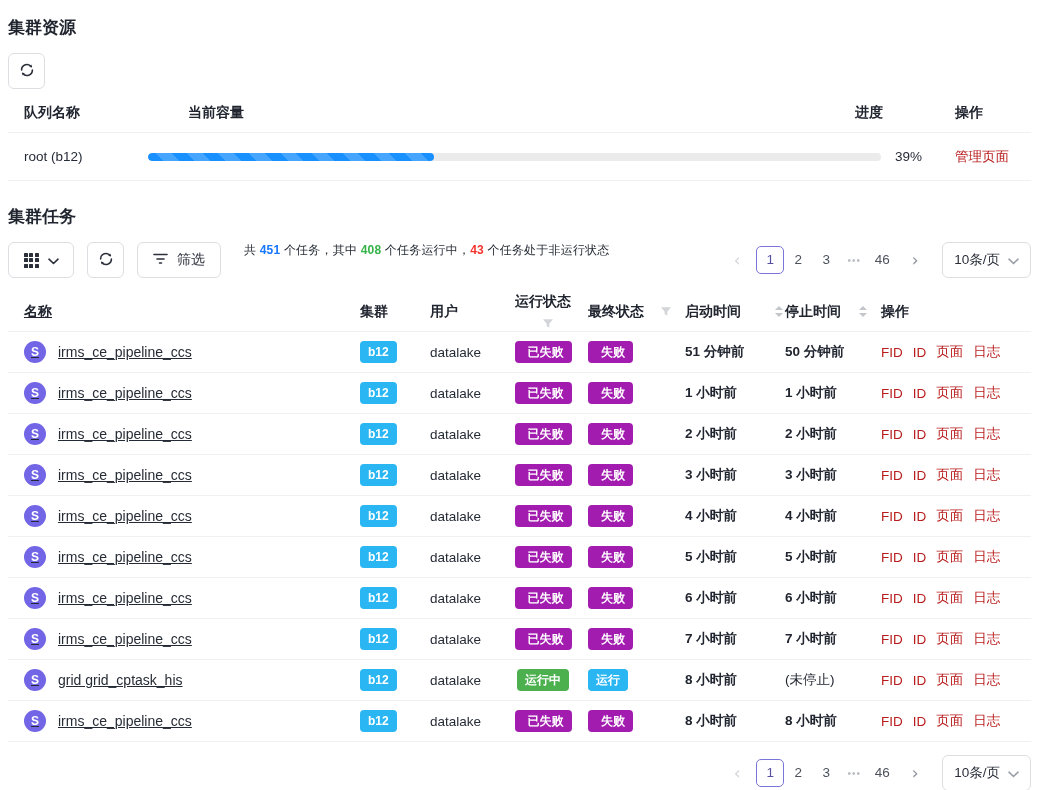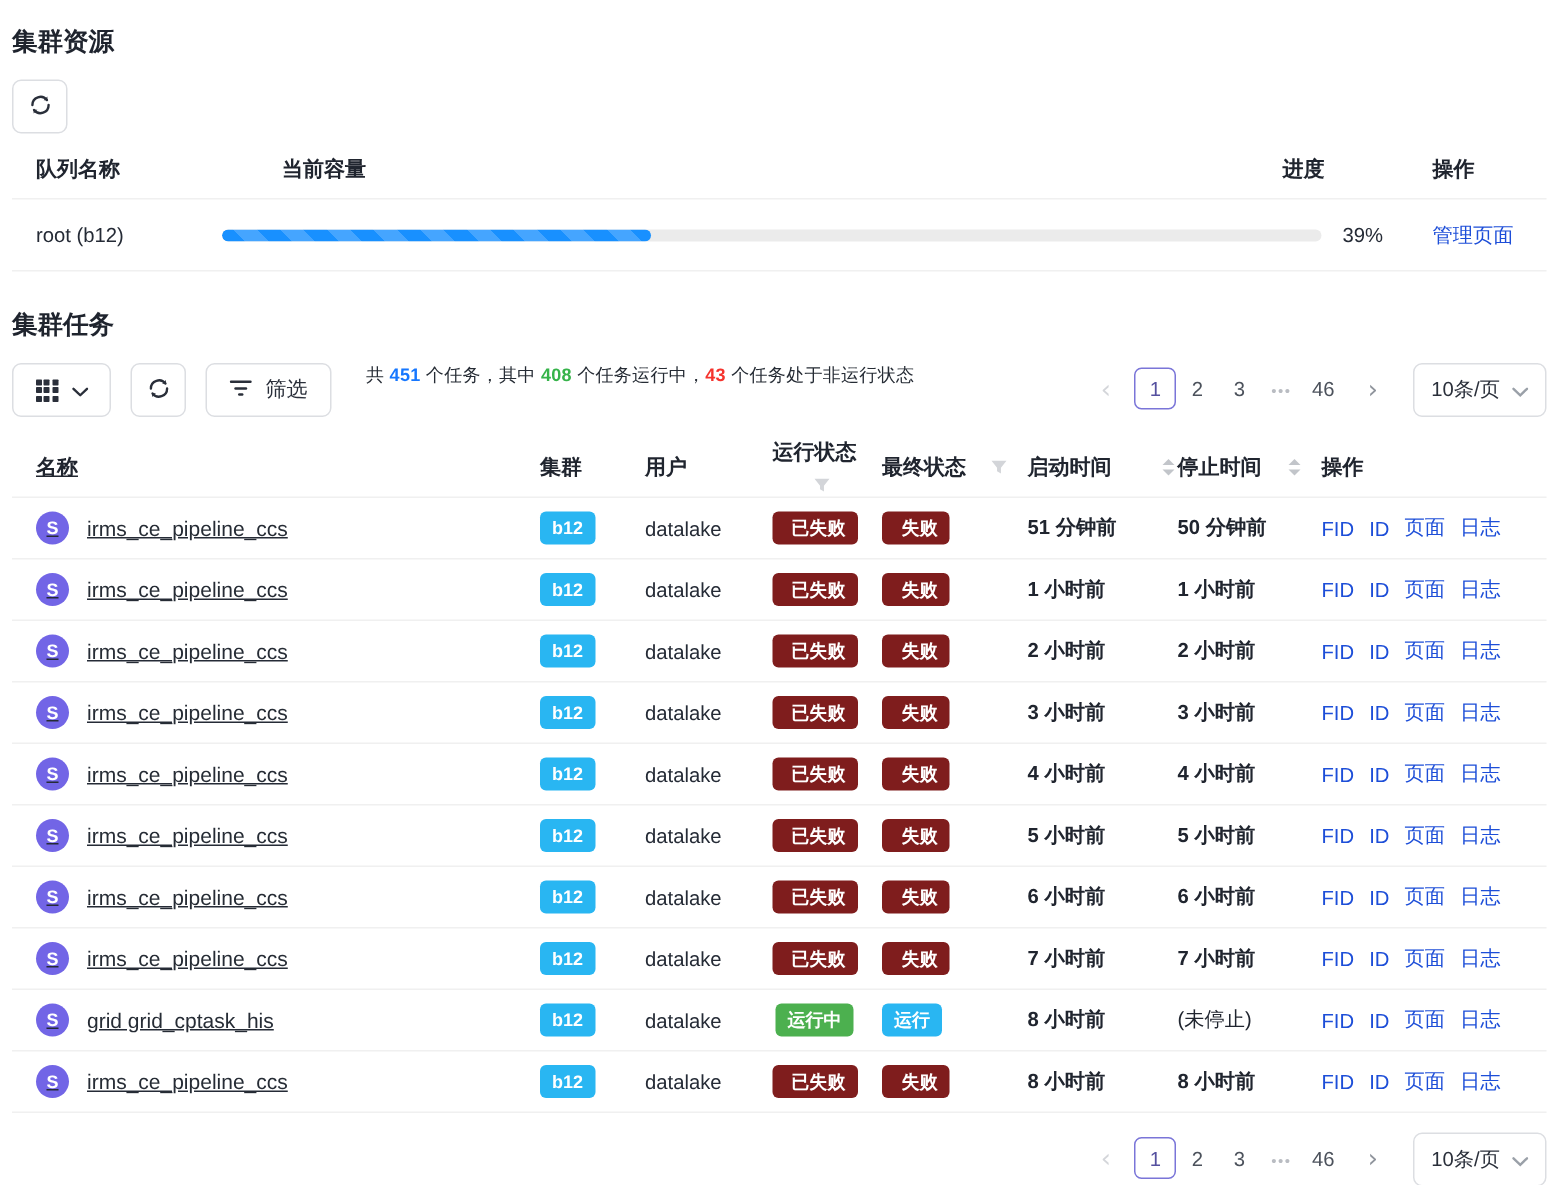--- a/index.html
+++ b/index.html
@@ -35,21 +35,21 @@
   .res-head { height: 40px; border-bottom: 1px solid #f0f0f0; font-weight: 600; color: #20252f; gap: 40px; }
   .res-row  { height: 48px; border-bottom: 1px solid #f0f0f0; }
   .rc-queue   { width: 140px; padding-left: 16px; }
   .rc-capacity{ flex: 1; display: flex; align-items: center; padding-right: 14px; }
   .rc-progress{ width: 52px; }
   .rc-action  { width: 84px; padding-left: 8px; }
   .progress-track { flex: 1; height: 8px; background: #ebebeb; border-radius: 5px; overflow: hidden; }
   .progress-fill  { height: 100%; border-radius: 5px;
     background: repeating-linear-gradient(45deg, #1890ff 0 11px, #45a5ff 11px 22px); }
 
-  a.link { color: #1d4ed8; text-decoration: none; cursor: pointer; font-size: 13.5px; }
+  a.link { color: #b91c1c; text-decoration: none; cursor: pointer; font-size: 13.5px; }
 
   
   .toolbar { display: flex; align-items: flex-start; gap: 13px; margin: 0 0 14px; }
   .summary { margin-left: 10px; font-size: 12px; color: #262c35; letter-spacing: .2px; }
   .summary b { font-weight: 600; }
   .n-blue { color: #1677ff; } .n-green { color: #36b34a; } .n-red { color: #f5332d; }
   .spacer { flex: 1; }
 
   
   .pagination { display: flex; align-items: center; gap: 6px; }
@@ -76,21 +76,21 @@
   .time { font-weight: 700; color: #20252f; font-size: 13.5px; }
   .time.plain { font-weight: 400; }
 
   .avatar { width: 22px; height: 22px; border-radius: 50%; background: #7265e6; color: #fff;
     display: inline-flex; align-items: center; justify-content: center; font-size: 12px; font-weight: 600; flex: none; }
   .task-name { font-size: 14px; color: #262c35; }
 
   .badge { display: inline-block; padding: 2.5px 8px; border-radius: 4px; color: #fff;
     font-size: 12px; font-weight: 700; line-height: 1.35; }
   .badge.cyan  { background: #29b6f2; }
-  .badge.red   { background: #7f1d1d; padding-left: 13px; }
+  .badge.red   { background: #a21caf; padding-left: 13px; }
   .badge.green { background: #4cb04f; }
 
   
   .funnel { margin-left: 9px; cursor: pointer; display: inline-flex; }
   .sorter { display: inline-flex; flex-direction: column; gap: 2.5px; margin-left: 10px; cursor: pointer; }
   .sorter .up   { width: 0; height: 0; border-left: 4px solid transparent; border-right: 4px solid transparent; border-bottom: 4.5px solid #c2c5ca; }
   .sorter .down { width: 0; height: 0; border-left: 4px solid transparent; border-right: 4px solid transparent; border-top: 4.5px solid #c2c5ca; }
 
   .bottom-bar { display: flex; justify-content: flex-end; margin-top: 13px; }
 </style>

